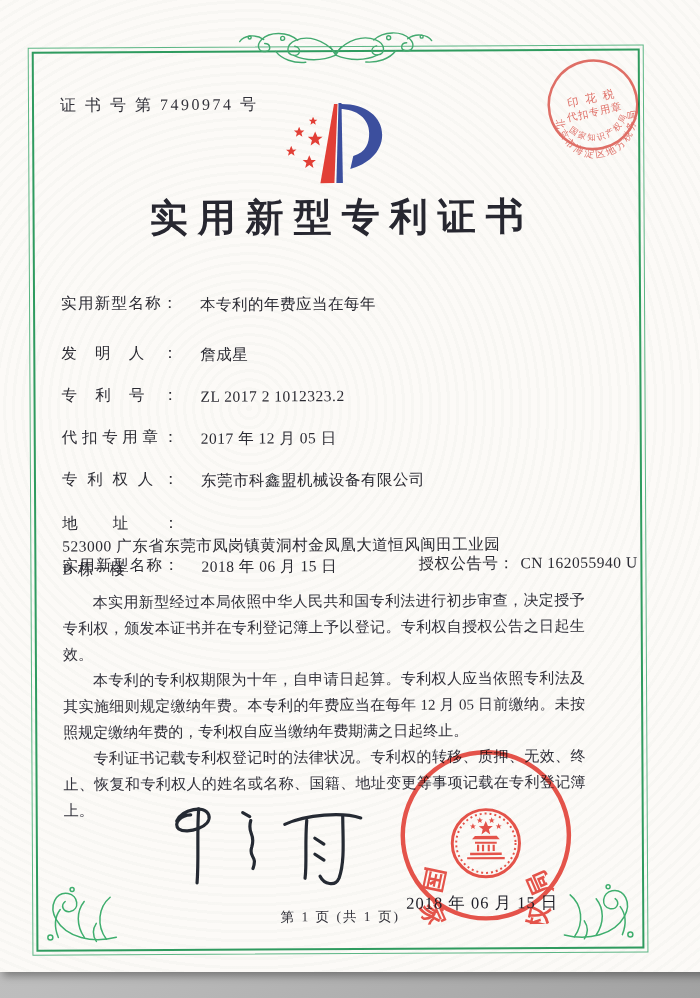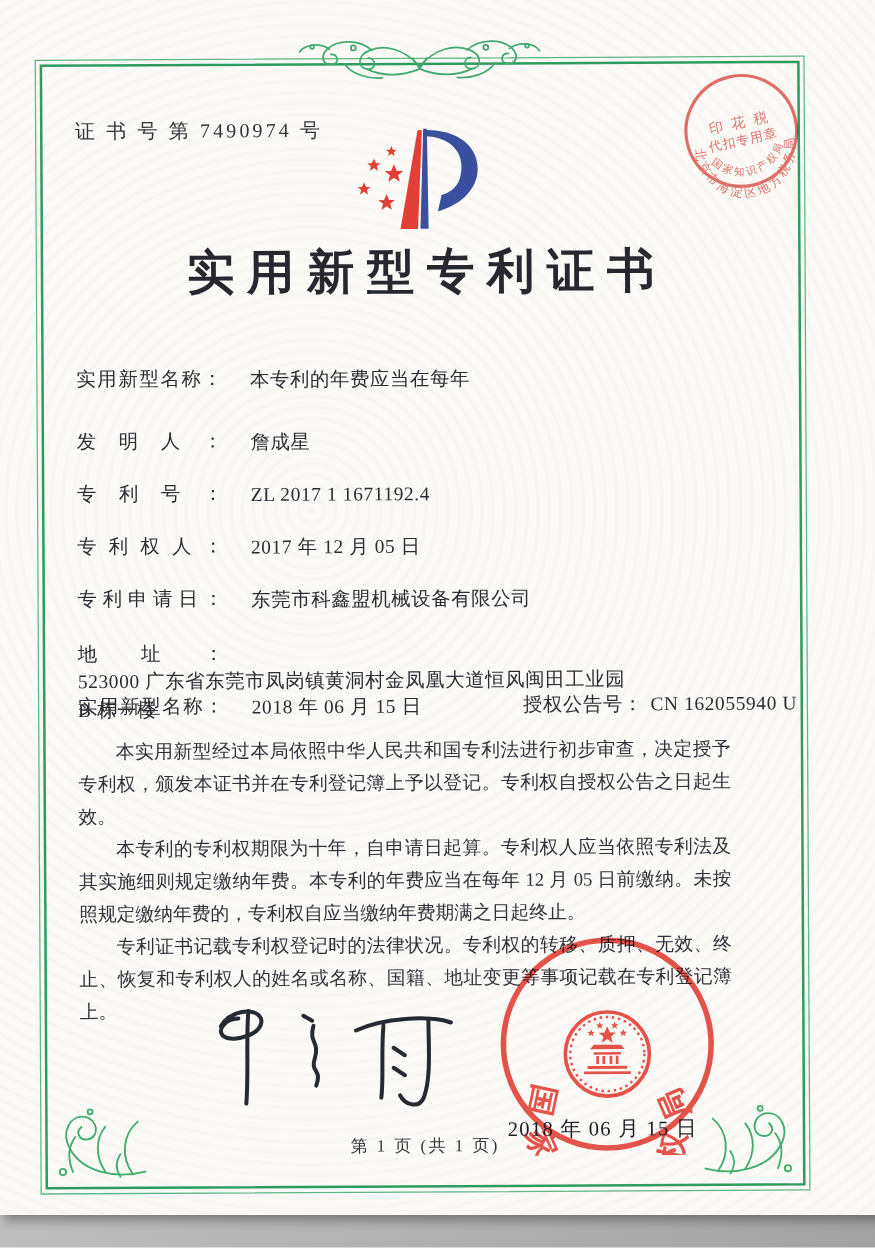--- a/index.html
+++ b/index.html
@@ -108,27 +108,27 @@
     <div class="title">实用新型专利证书</div>
 
     <div class="fields">
       <div class="frow" style="top:0">
         <span class="lbl">实用新型名称：</span><span class="val">本专利的年费应当在每年</span>
       </div>
       <div class="frow" style="top:50px">
         <span class="lbl">发明人：</span><span class="val">詹成星</span>
       </div>
       <div class="frow" style="top:92px">
-        <span class="lbl">专利号：</span><span class="val">ZL 2017 1 1671192.4</span>
+        <span class="lbl">专利号：</span><span class="val">ZL 2017 2 1012323.2</span>
       </div>
       <div class="frow" style="top:134px">
-        <span class="lbl">专利权人：</span><span class="val">2017 年 12 月 05 日</span>
+        <span class="lbl">代扣专用章：</span><span class="val">2017 年 12 月 05 日</span>
       </div>
       <div class="frow" style="top:176px">
-        <span class="lbl">专利申请日：</span><span class="val">东莞市科鑫盟机械设备有限公司</span>
+        <span class="lbl">专利权人：</span><span class="val">东莞市科鑫盟机械设备有限公司</span>
       </div>
       <div class="frow" style="top:220px">
         <span class="lbl">地址：</span><span class="val">523000 广东省东莞市凤岗镇黄洞村金凤凰大道恒风闽田工业园 B 栋一楼</span>
       </div>
       <div class="frow" style="top:262px;width:570px">
         <span class="lbl">实用新型名称：</span><span class="val">2018 年 06 月 15 日</span>
         <span class="pair2">
           <span class="lbl2">授权公告号：</span><span>CN 162055940 U</span>
         </span>
       </div>

